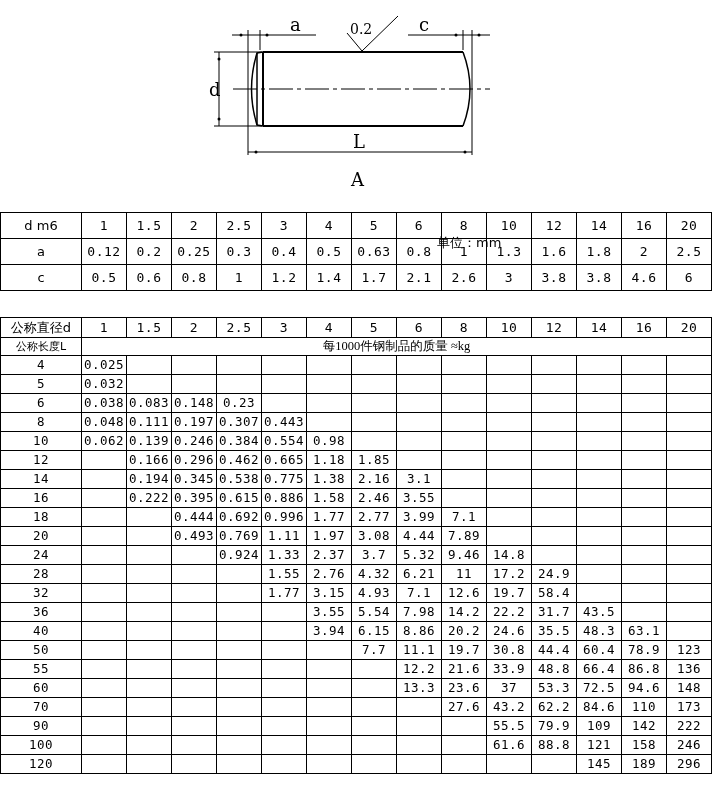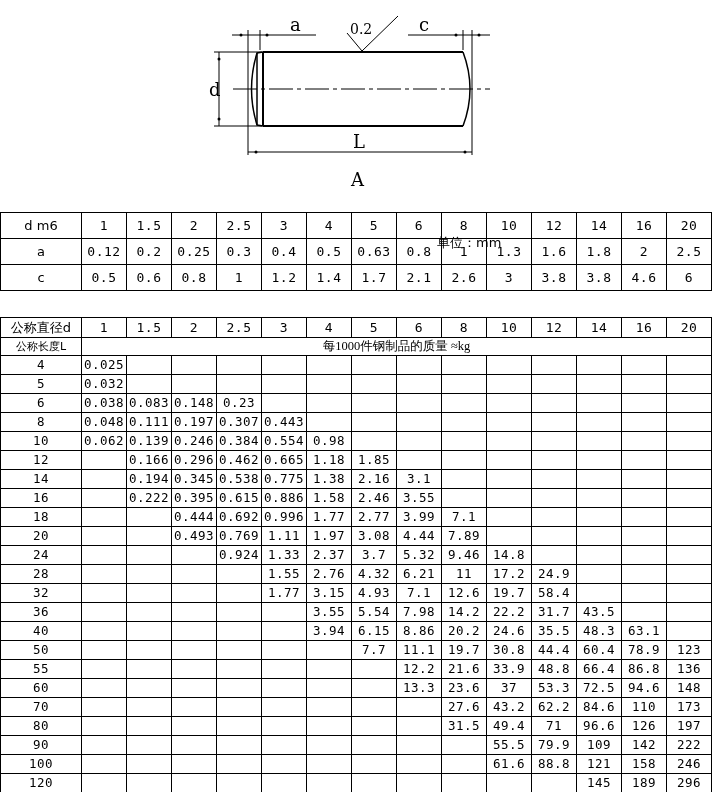--- a/index.html
+++ b/index.html
@@ -509,37 +509,20 @@
         <td class="empty"></td>
         <td class="empty"></td>
         <td>27.6</td>
         <td>43.2</td>
         <td>62.2</td>
         <td>84.6</td>
         <td>110</td>
         <td>173</td>
       </tr>
       <tr>
-        <td>80</td>
-        <td class="empty"></td>
-        <td class="empty"></td>
-        <td class="empty"></td>
-        <td class="empty"></td>
-        <td class="empty"></td>
-        <td class="empty"></td>
-        <td class="empty"></td>
-        <td class="empty"></td>
-        <td>31.5</td>
-        <td>49.4</td>
-        <td>71</td>
-        <td>96.6</td>
-        <td>126</td>
-        <td>197</td>
-      </tr>
-      <tr>
         <td>90</td>
         <td class="empty"></td>
         <td class="empty"></td>
         <td class="empty"></td>
         <td class="empty"></td>
         <td class="empty"></td>
         <td class="empty"></td>
         <td class="empty"></td>
         <td class="empty"></td>
         <td class="empty"></td>

